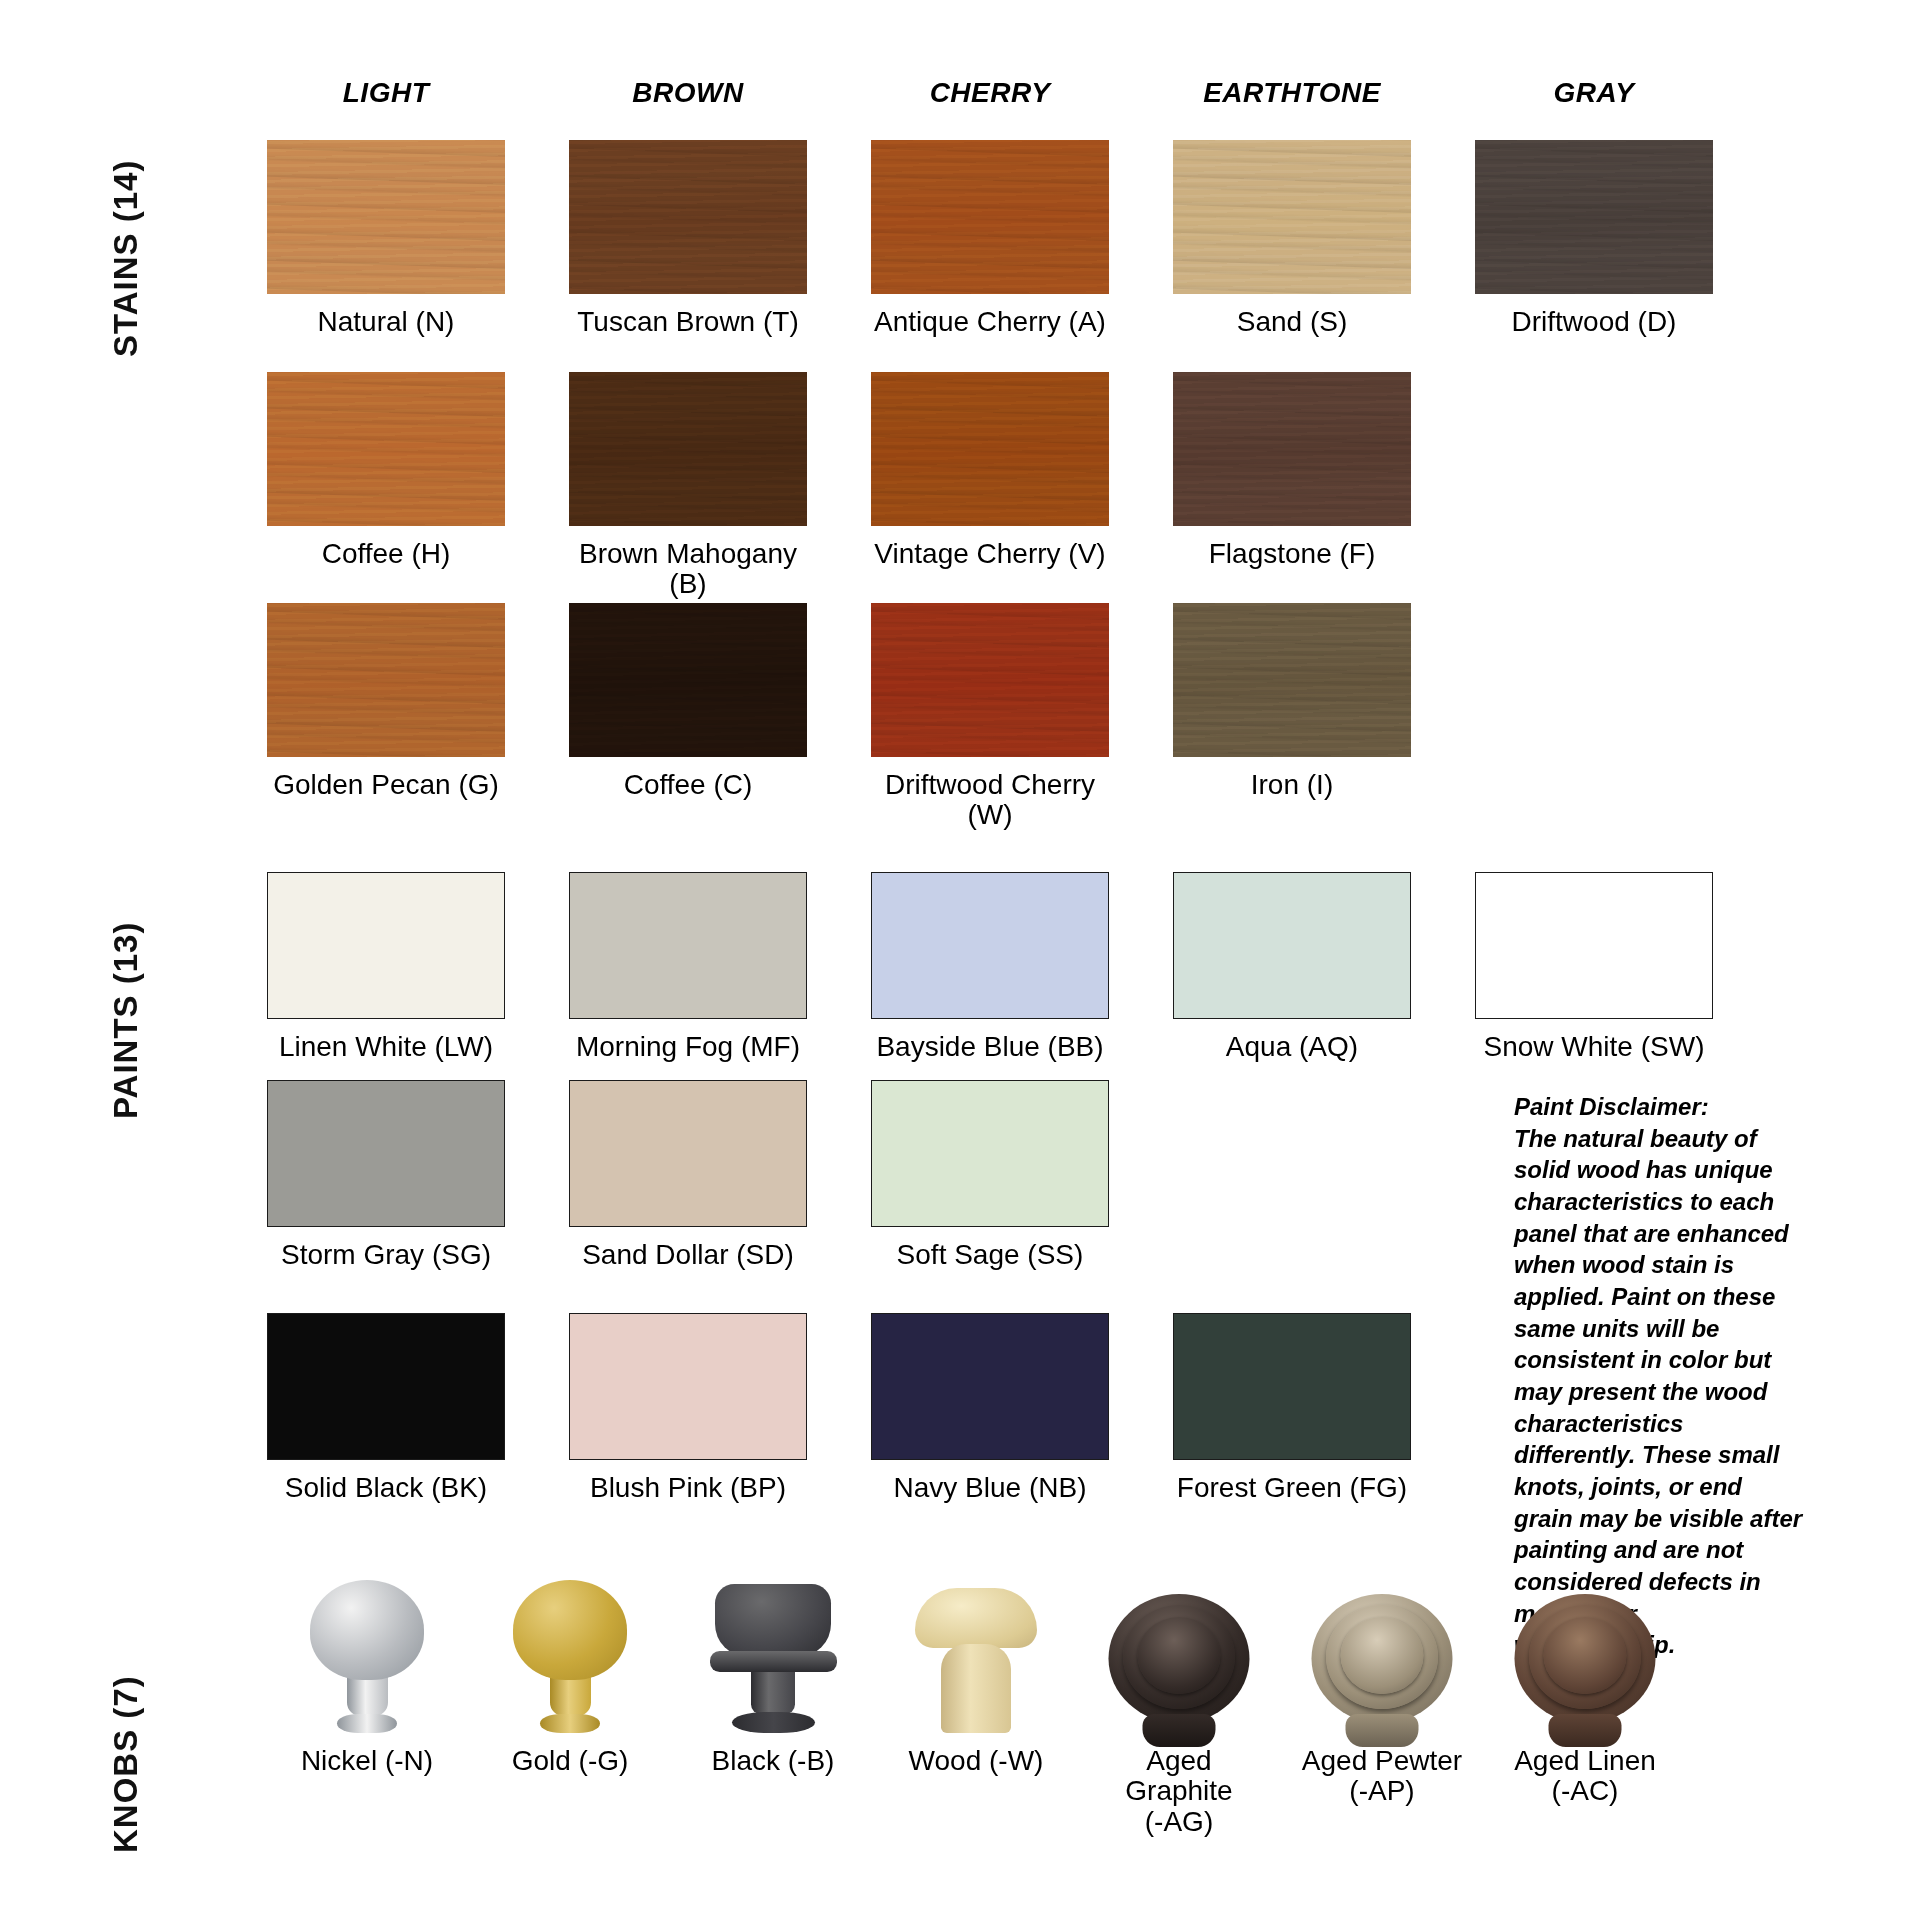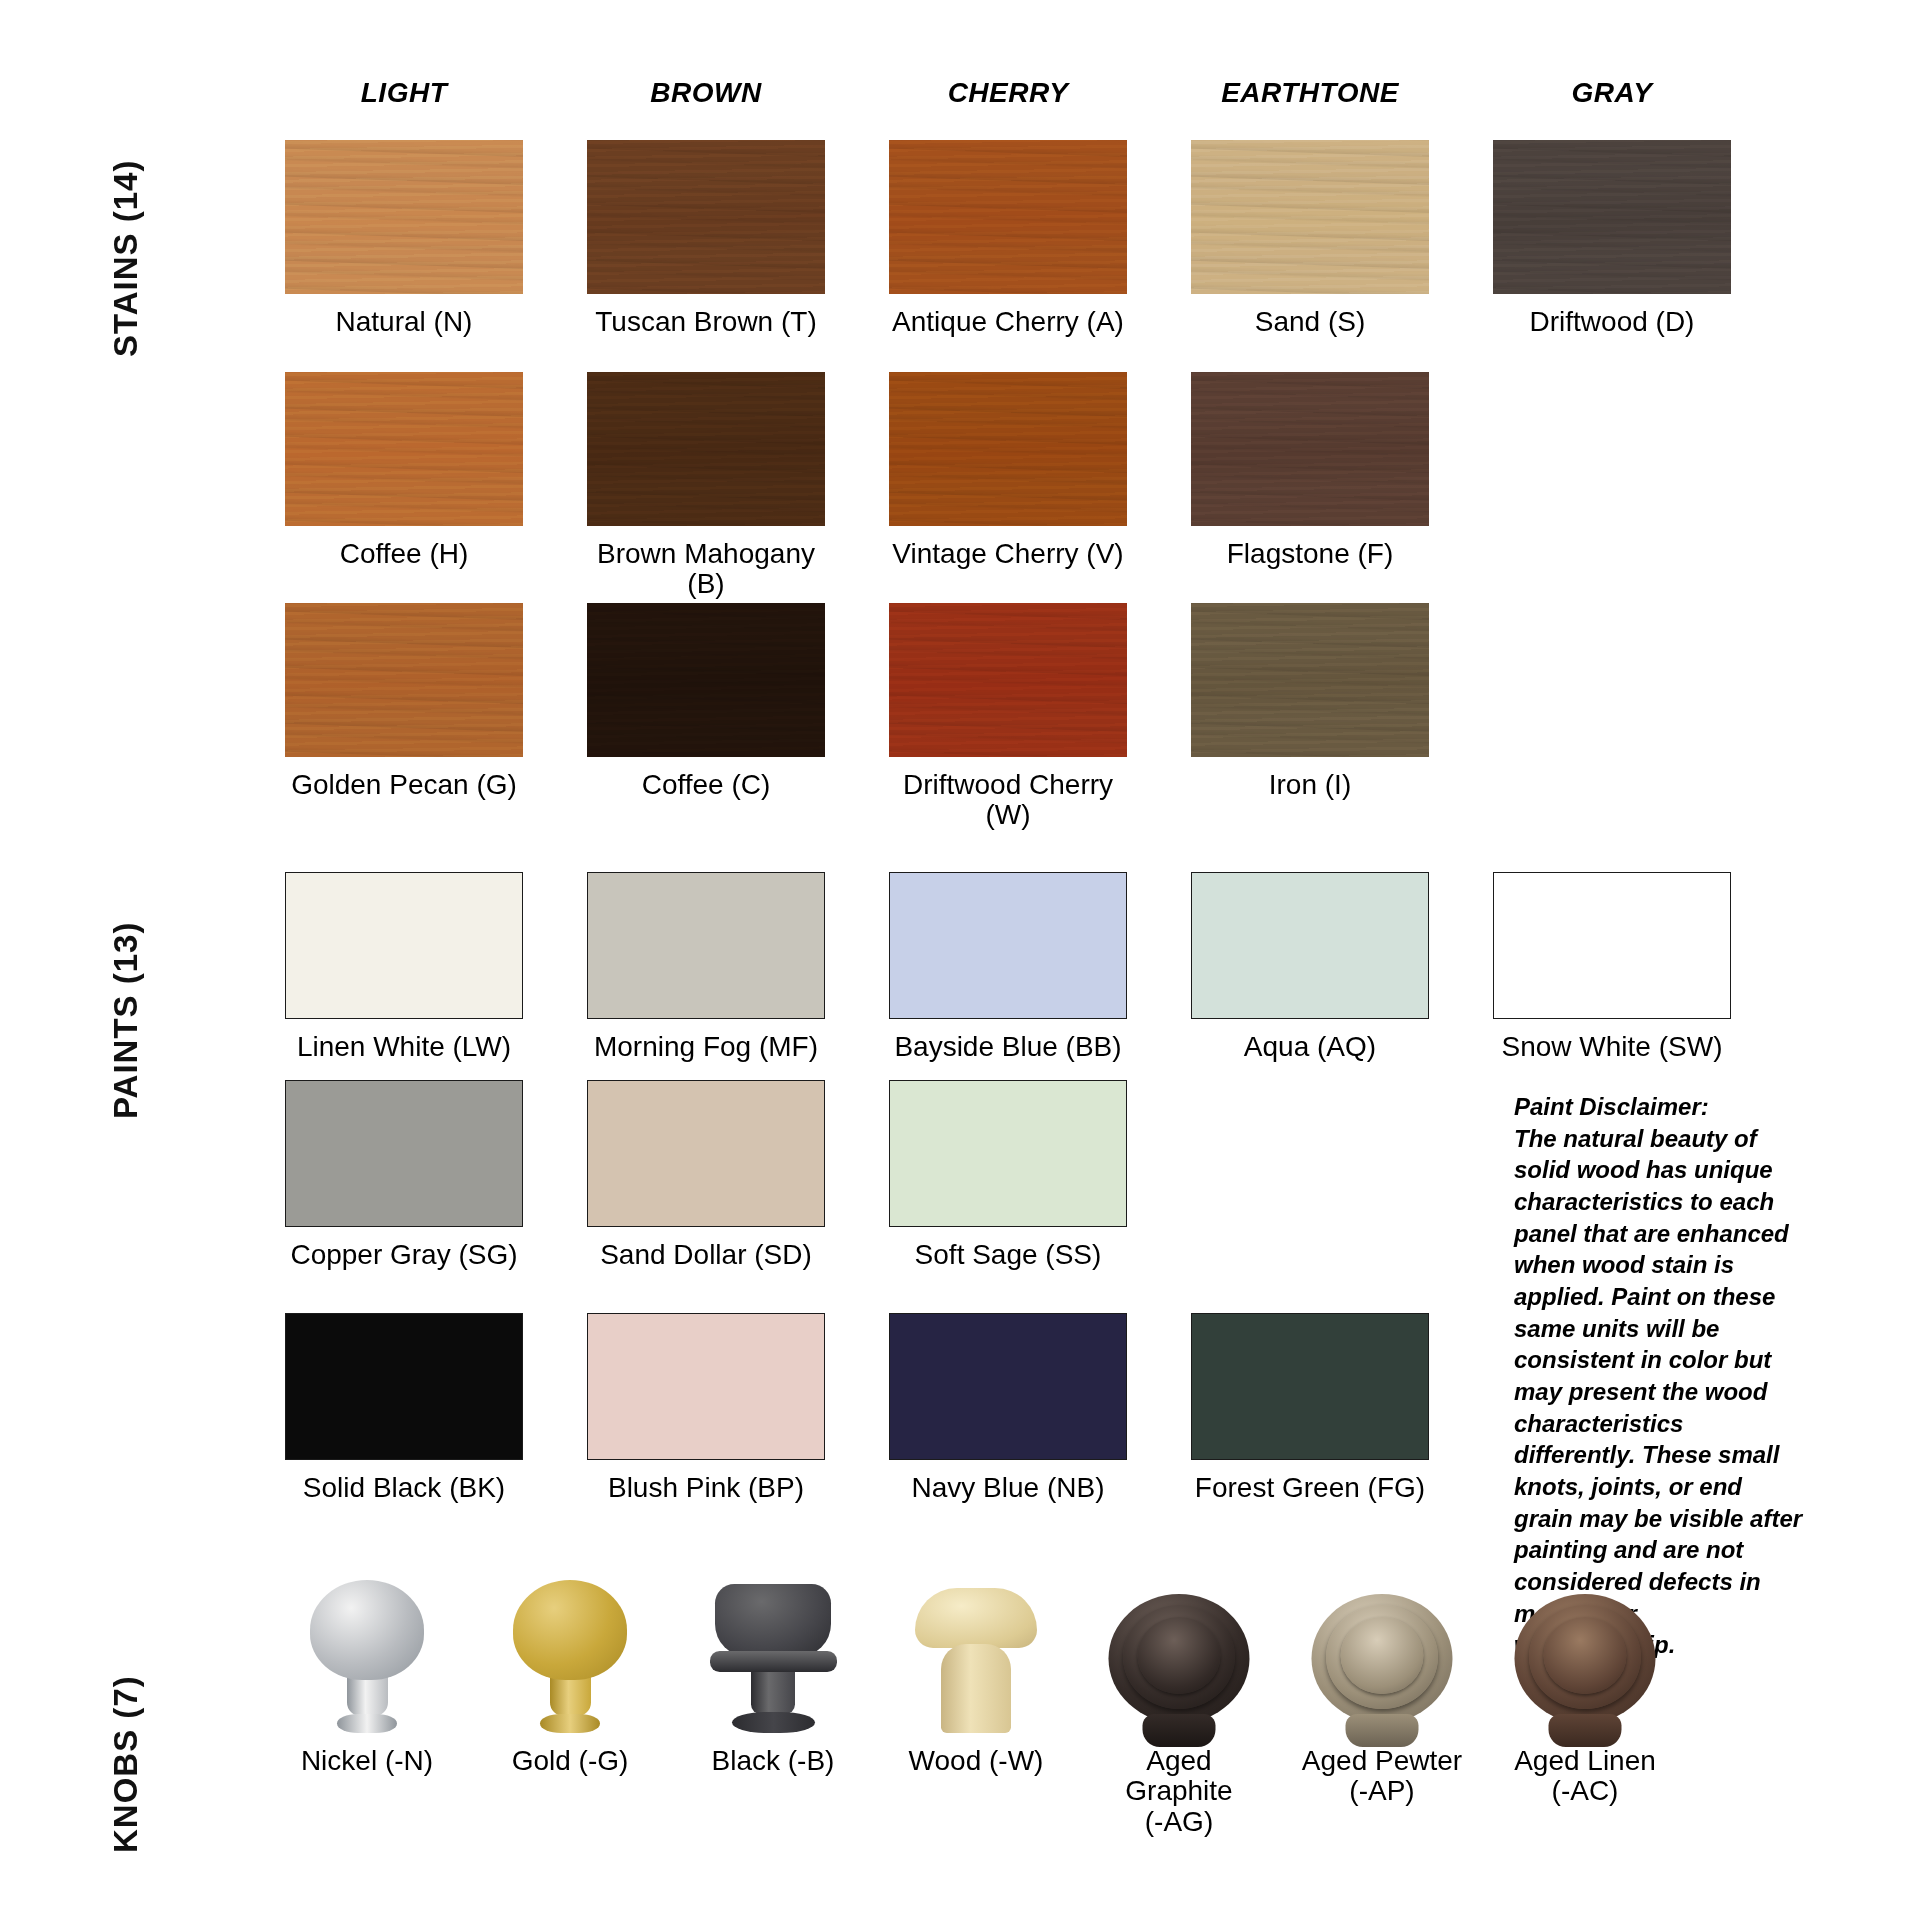--- a/index.html
+++ b/index.html
@@ -35,21 +35,21 @@
     font-size: 33px;
     letter-spacing: 1px;
     white-space: nowrap;
     transform-origin: left bottom;
     transform: rotate(-90deg);
     color: #111;
   }
 
   .grid {
     position: absolute;
-    left: 285px;
+    left: 267px;
     display: grid;
     grid-template-columns: repeat(5, 238px);
     column-gap: 64px;
   }
   .grid.knobs-grid {
     grid-template-columns: repeat(7, 174px);
     column-gap: 29px;
     left: 280px;
   }
 
@@ -344,21 +344,21 @@
           <div class="caption">Aqua (AQ)</div>
         </div>
         <div class="cell">
           <div class="swatch paint" style="background: rgb(255, 255, 255);"></div>
           <div class="caption">Snow White (SW)</div>
         </div>
       </div>
     <div class="grid" id="paint-row-1" style="top:1080px;">
         <div class="cell">
           <div class="swatch paint" style="background: rgb(155, 155, 150);"></div>
-          <div class="caption">Copper Gray (SG)</div>
+          <div class="caption">Storm Gray (SG)</div>
         </div>
         <div class="cell">
           <div class="swatch paint" style="background: rgb(212, 195, 176);"></div>
           <div class="caption">Sand Dollar (SD)</div>
         </div>
         <div class="cell">
           <div class="swatch paint" style="background: rgb(218, 231, 210);"></div>
           <div class="caption">Soft Sage (SS)</div>
         </div>
       </div>

